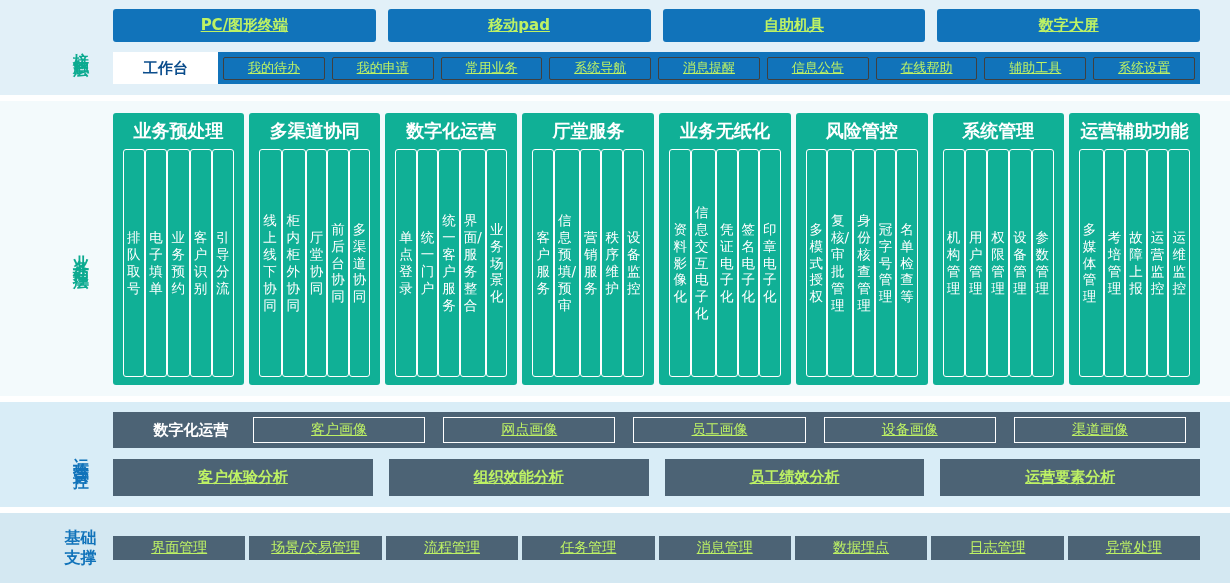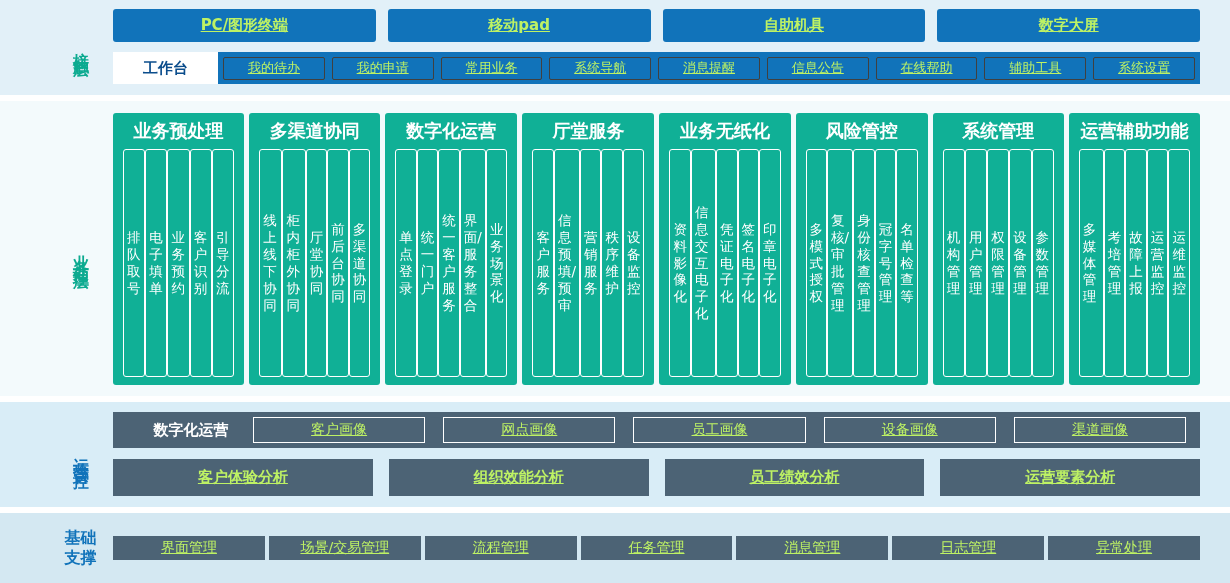--- a/index.html
+++ b/index.html
@@ -206,18 +206,19 @@
   <section class="sec sec4">
     <div class="side">
       <div class="hlabel blue-text">基础支撑</div>
     </div>
     <div class="content foundation-row">
         <div class="btn foundation-btn">界面管理</div>
         <div class="btn foundation-btn">场景/交易管理</div>
         <div class="btn foundation-btn">流程管理</div>
         <div class="btn foundation-btn">任务管理</div>
         <div class="btn foundation-btn">消息管理</div>
+        <div class="btn foundation-btn">数据埋点</div>
         <div class="btn foundation-btn">日志管理</div>
         <div class="btn foundation-btn">异常处理</div>
       </div>
   </section>
 
 </div>
 
 </body></html>

